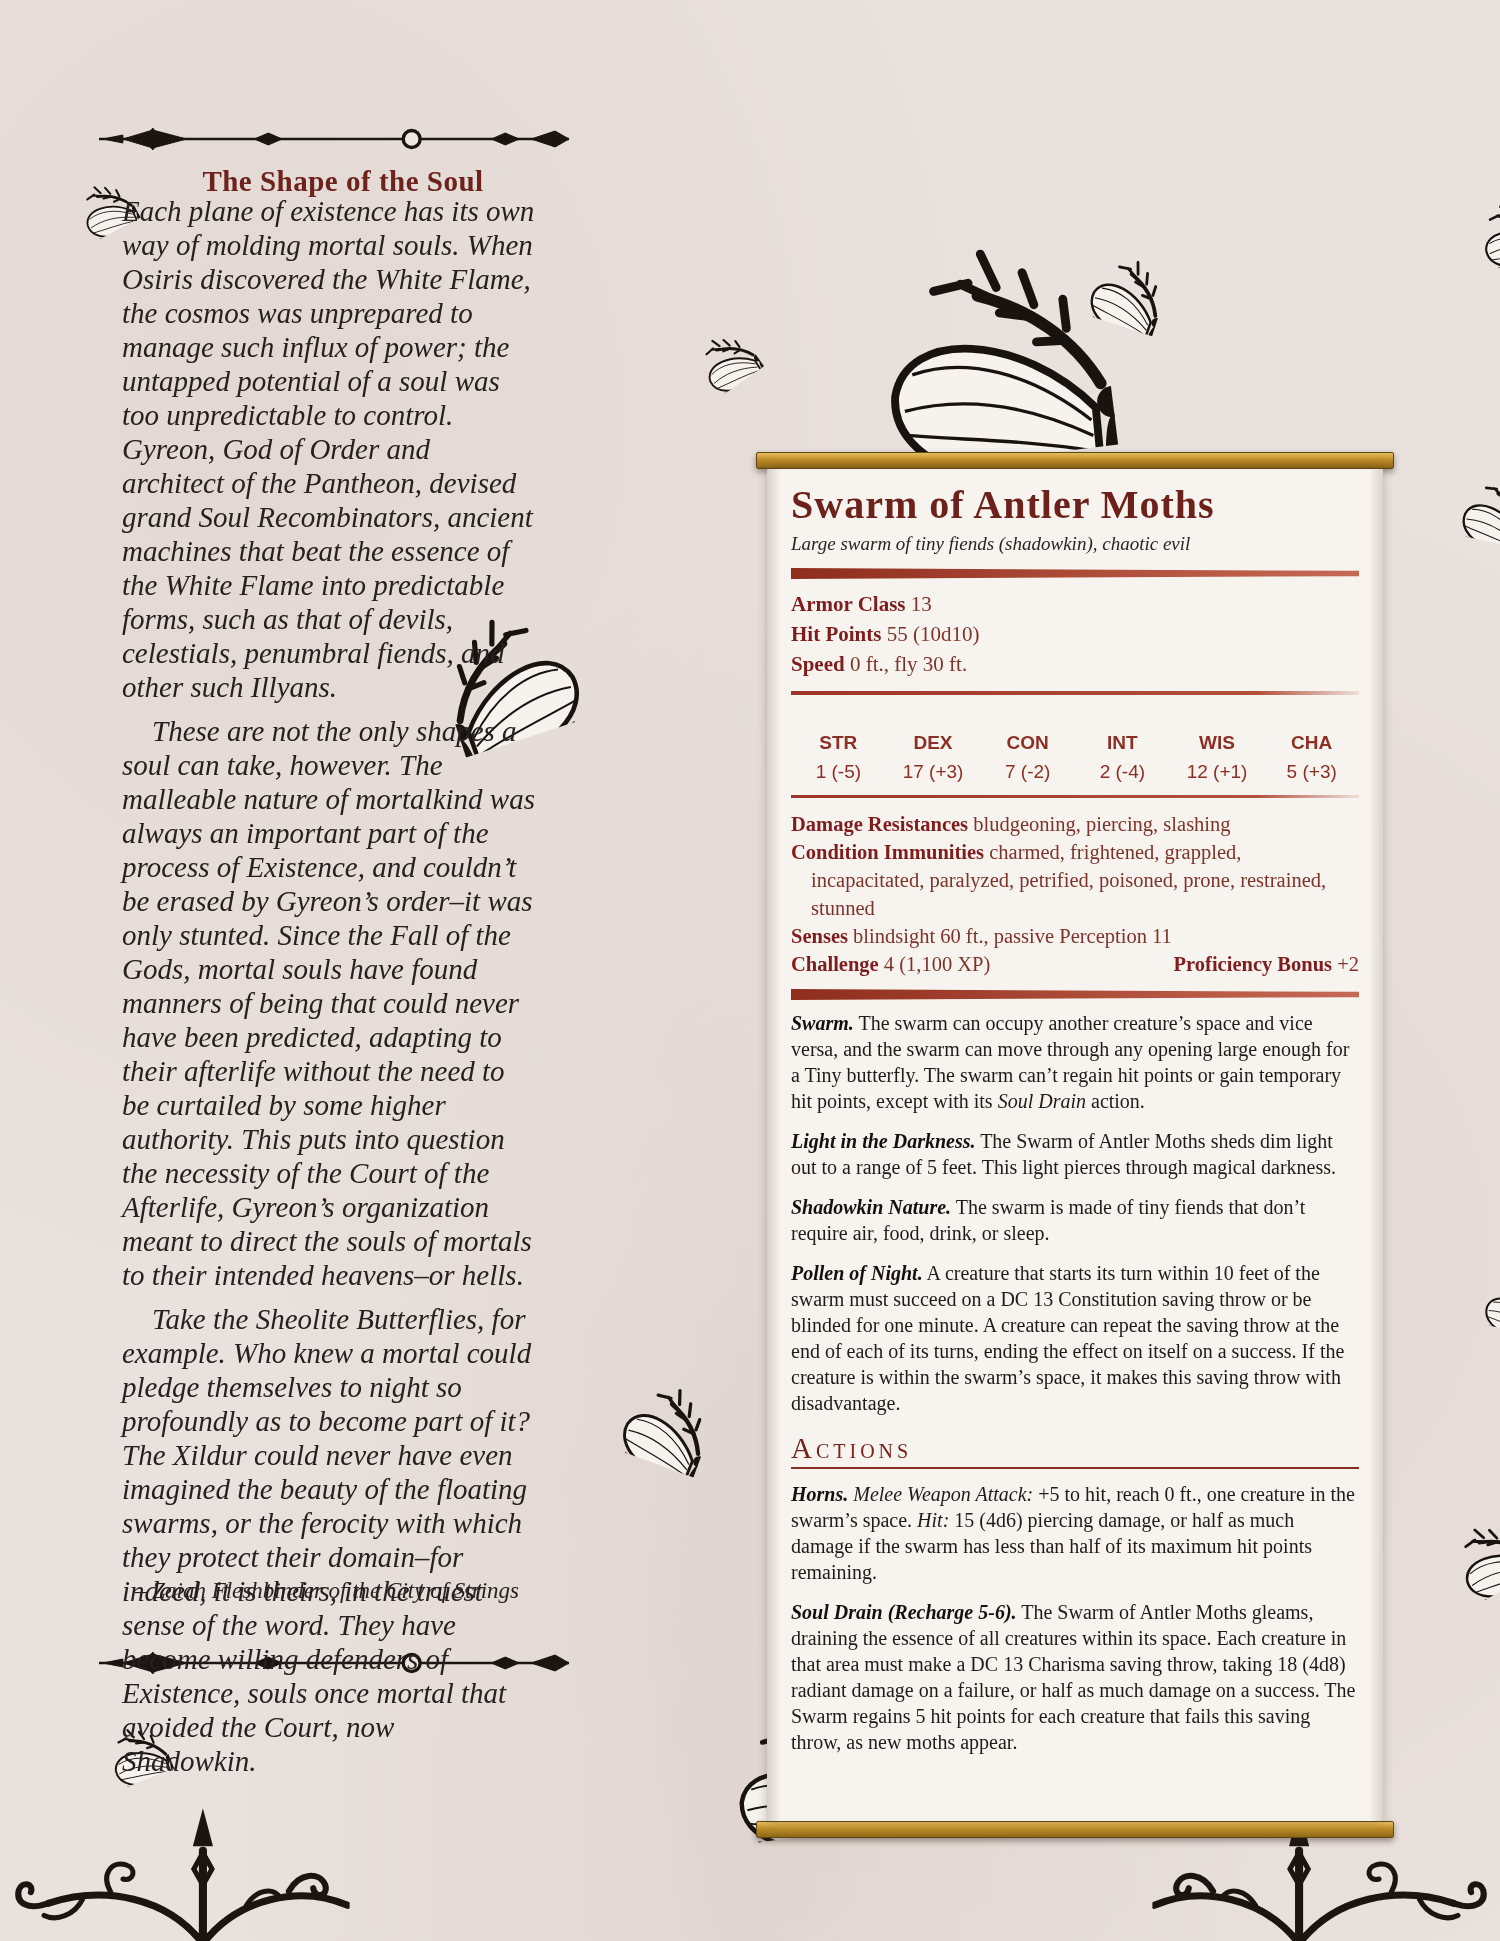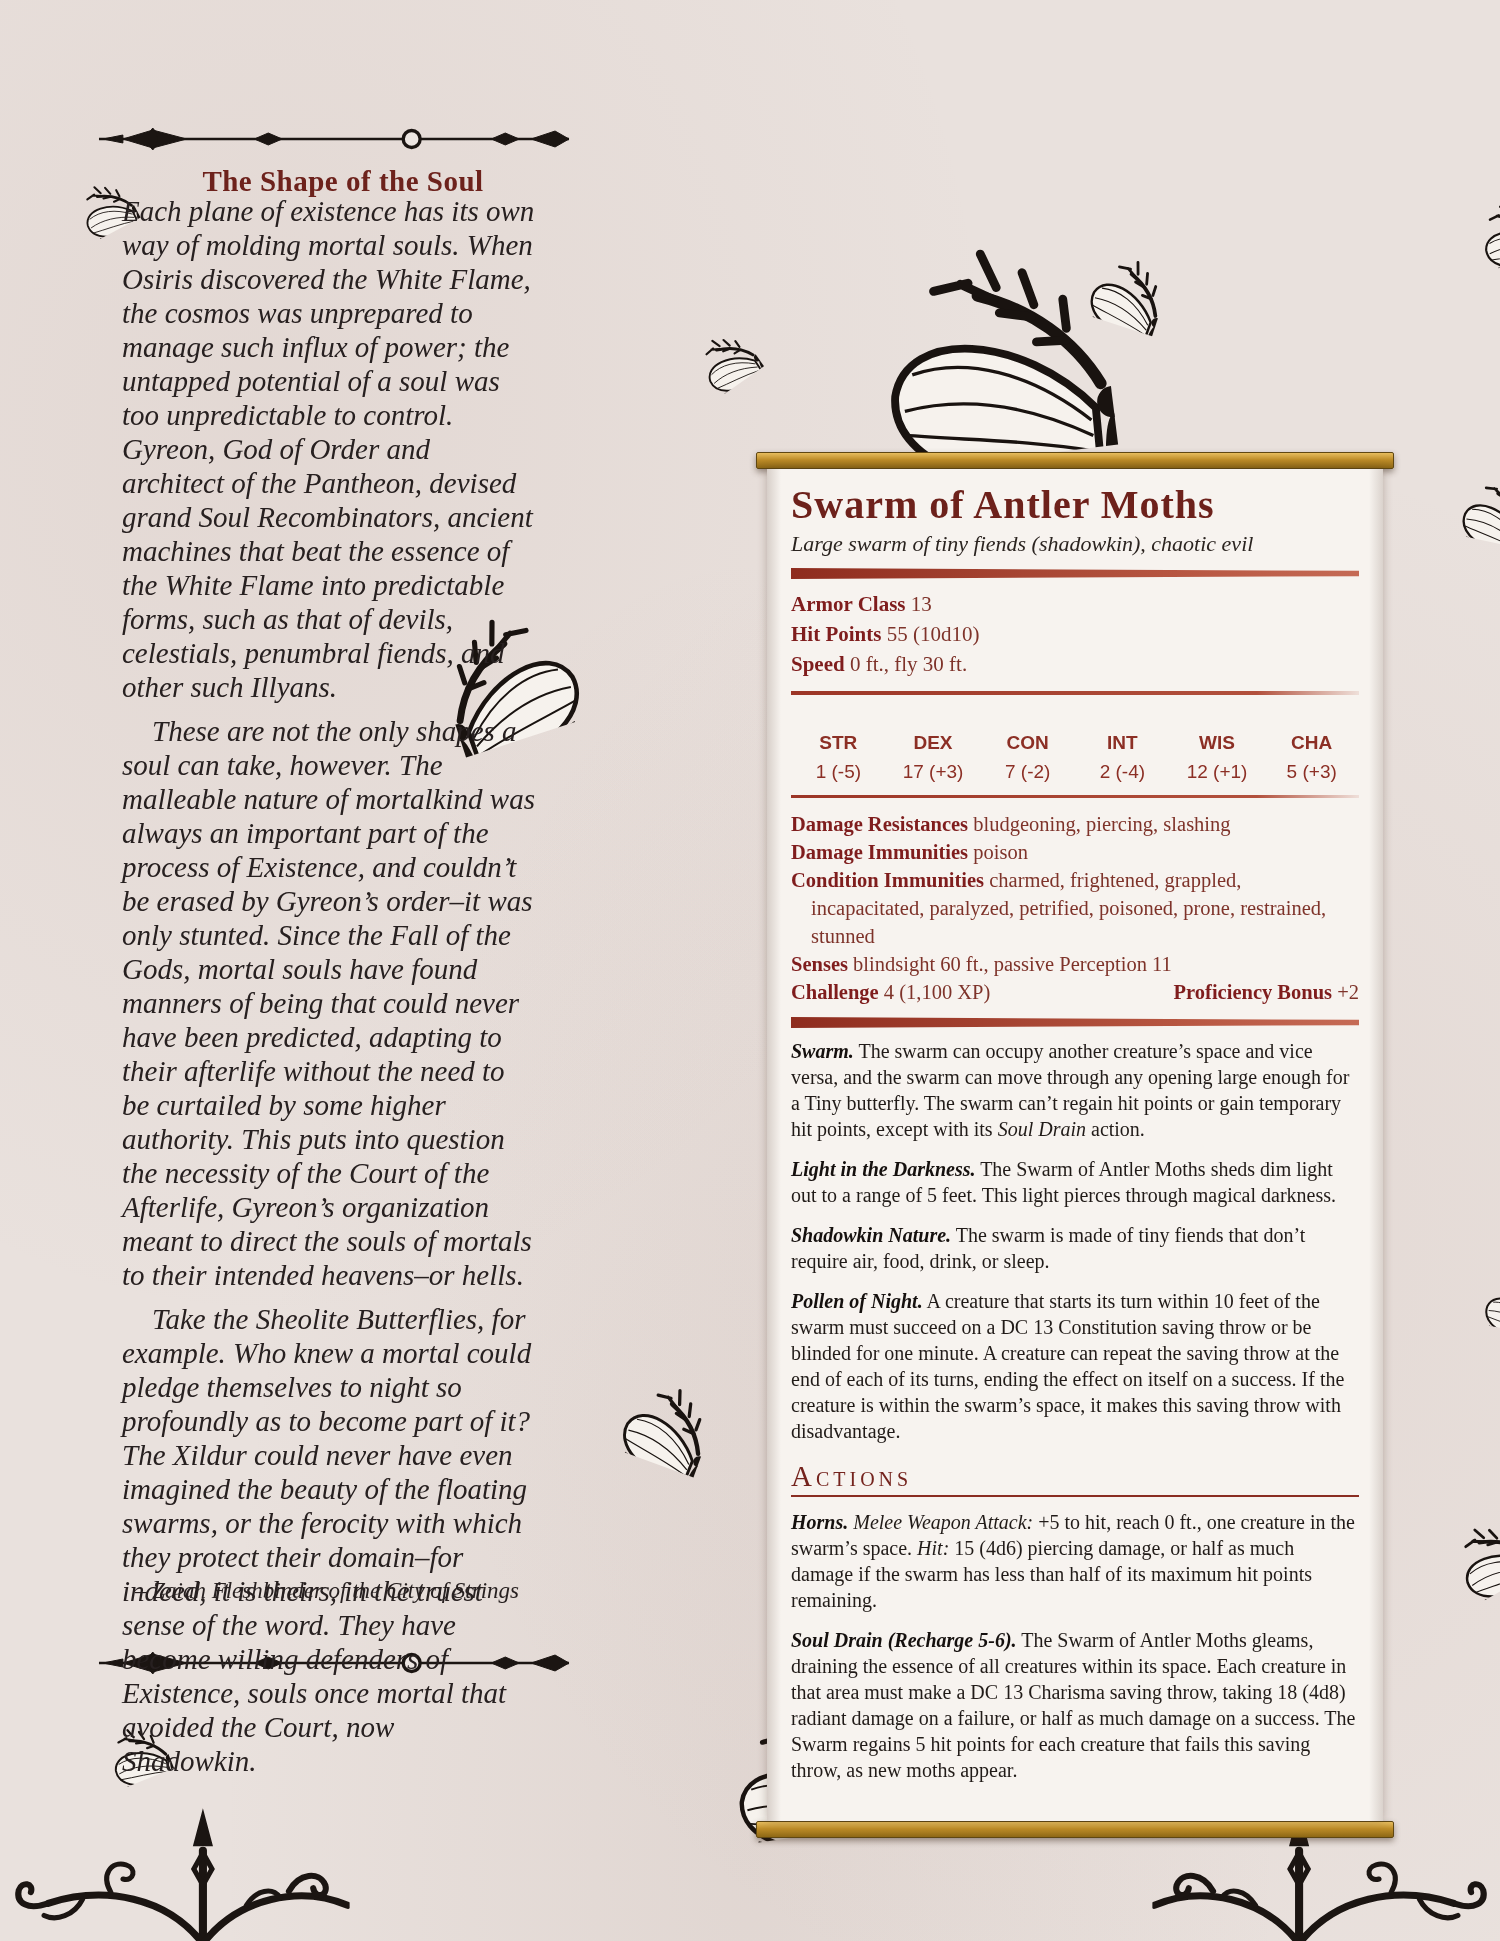--- a/index.html
+++ b/index.html
@@ -25,21 +25,21 @@
   .statblock{position:absolute;z-index:3;left:756px;top:452px;width:638px;}
   .gold-bar{height:17px;background:linear-gradient(#e7bd5e,#bd8c28 45%,#8d6715);
     border:1.5px solid #5f4712;border-radius:2px;box-shadow:0 3px 6px rgba(50,30,15,.45);box-sizing:border-box;}
   .panel{margin:0 11px;background:#f7f3ef;padding:13px 24px 14px;height:1352px;box-sizing:border-box;
     box-shadow:0 0 9px rgba(70,45,30,.30);position:relative;overflow:hidden;}
   .panel::before{content:"";position:absolute;top:0;bottom:0;left:0;width:14px;z-index:4;
     background:linear-gradient(to right, rgba(88,62,48,.20), rgba(88,62,48,0));pointer-events:none;}
   .panel::after{content:"";position:absolute;top:0;bottom:0;right:0;width:14px;z-index:4;
     background:linear-gradient(to left, rgba(88,62,48,.18), rgba(88,62,48,0));pointer-events:none;}
   .sb-name{font-size:40px;line-height:46px;font-weight:700;letter-spacing:1px;color:#6d211b;}
-  .sb-subtitle{font-style:italic;font-size:22px;line-height:27px;color:#2b2420;margin-top:2px;}
+  .sb-subtitle{font-style:italic;font-size:19px;line-height:27px;color:#2b2420;margin-top:2px;}
   .bar-red{height:11px;margin:11px 0 10px;background:linear-gradient(to right,#8e2c1e,#b85742 70%,#c56a55);
     clip-path:polygon(0 0,100% 26%,100% 74%,0 100%);}
   .stat-line{margin:0;font-size:21px;line-height:30px;color:#7e332a;}
   .attr-label{font-weight:700;color:#7f1d1d;}
   .attr-value{color:#7e332a;}
   .rule-red{height:3.5px;margin:12px 0;background:linear-gradient(to right,#9c3526,#b2503c 82%,rgba(178,80,60,.12));}
   .ability-row{display:flex;margin:4px 0 6px;}
   .ability{flex:1;text-align:center;font-family:"Liberation Sans", sans-serif;color:#8c2f25;}
   .ability .abbr{font-weight:700;font-size:19px;margin-top:25px;}
   .ability .score{font-size:19px;margin-top:7px;}
@@ -224,21 +224,20 @@
             <div class="score">12 (+1)</div>
           </div>
           <div class="ability">
             <div class="abbr">CHA</div>
             <div class="score">5 (+3)</div>
           </div>
         </div>
       <div class="rule-red"></div>
       <div class="attrs">
           <p class="attr-line"><span class="attr-label">Damage Resistances</span> <span class="attr-value">bludgeoning, piercing, slashing</span></p>
-          <p class="attr-line"><span class="attr-label">Damage Immunities</span> <span class="attr-value">poison</span></p>
           <p class="attr-line"><span class="attr-label">Condition Immunities</span> <span class="attr-value">charmed, frightened, grappled, incapacitated, paralyzed, petrified, poisoned, prone, restrained, stunned</span></p>
           <p class="attr-line"><span class="attr-label">Senses</span> <span class="attr-value">blindsight 60 ft., passive Perception 11</span></p>
         </div>
       <div class="challenge-row">
         <span><span class="attr-label">Challenge</span>&nbsp;<span class="attr-value">4 (1,100 XP)</span></span>
         <span><span class="attr-label">Proficiency Bonus</span>&nbsp;<span class="attr-value">+2</span></span>
       </div>
       <div class="bar-red"></div>
       <div class="traits">
           <p class="trait"><span class="trait-name">Swarm.</span> <span class="seg-r">The swarm can occupy another creature’s space and vice versa, and the swarm can move through any opening large enough for a Tiny butterfly. The swarm can’t regain hit points or gain temporary hit points, except with its </span><span class="seg-i">Soul Drain</span><span class="seg-r"> action.</span></p>

